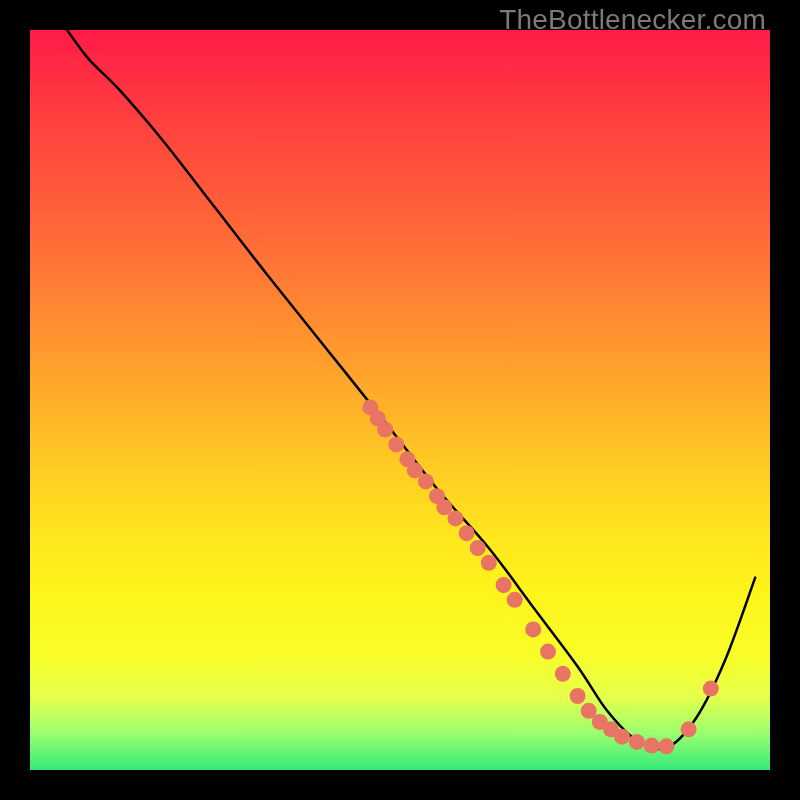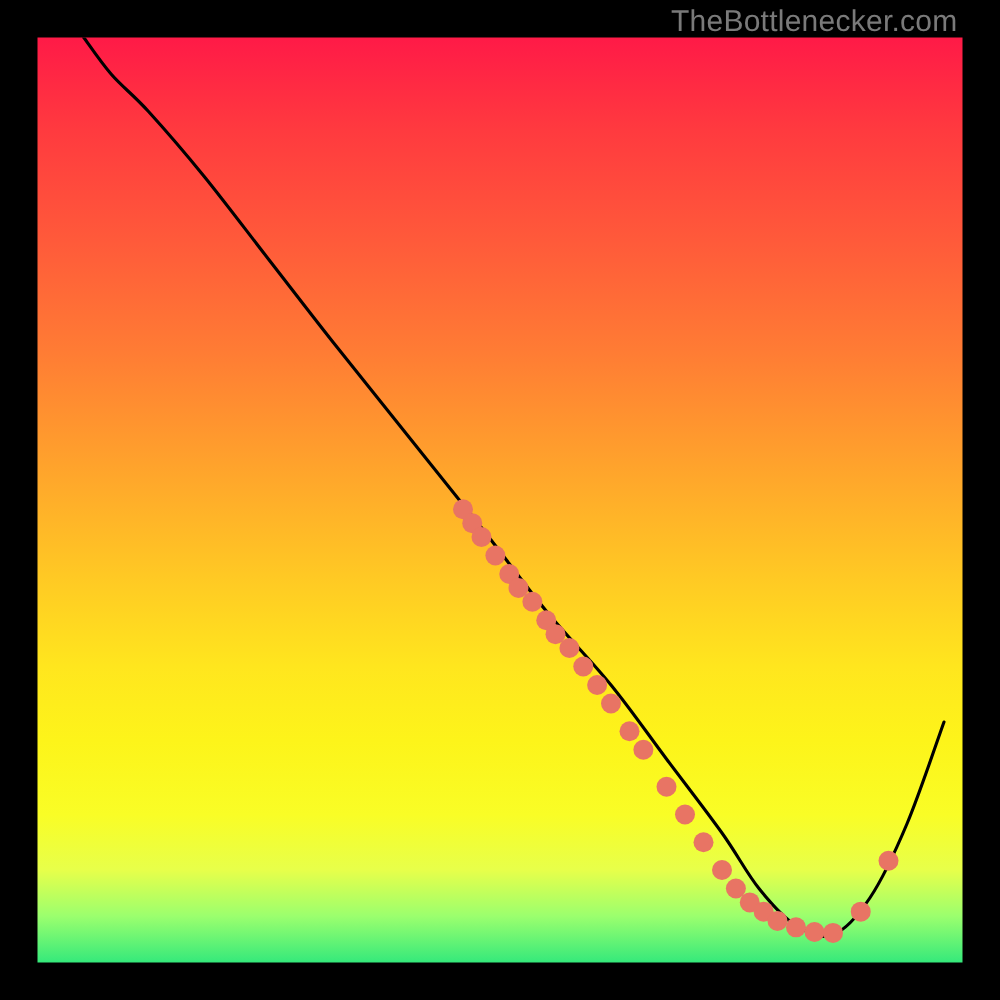--- a/index.html
+++ b/index.html
@@ -36,21 +36,21 @@
       #e7ff4a 90%,
       #9bff6e 95%,
       #35e97b 100%);
     overflow: hidden;
   }
   .watermark {
     position: absolute;
     top: 4px;
     right: 34px;
     color: #7a7a7a;
-    font-size: 24px;
+    font-size: 28px;
     font-weight: 500;
     letter-spacing: 0.2px;
     user-select: none;
   }
   svg.curve {
     position: absolute;
     left: 0;
     top: 0;
     width: 740px;
     height: 740px;

